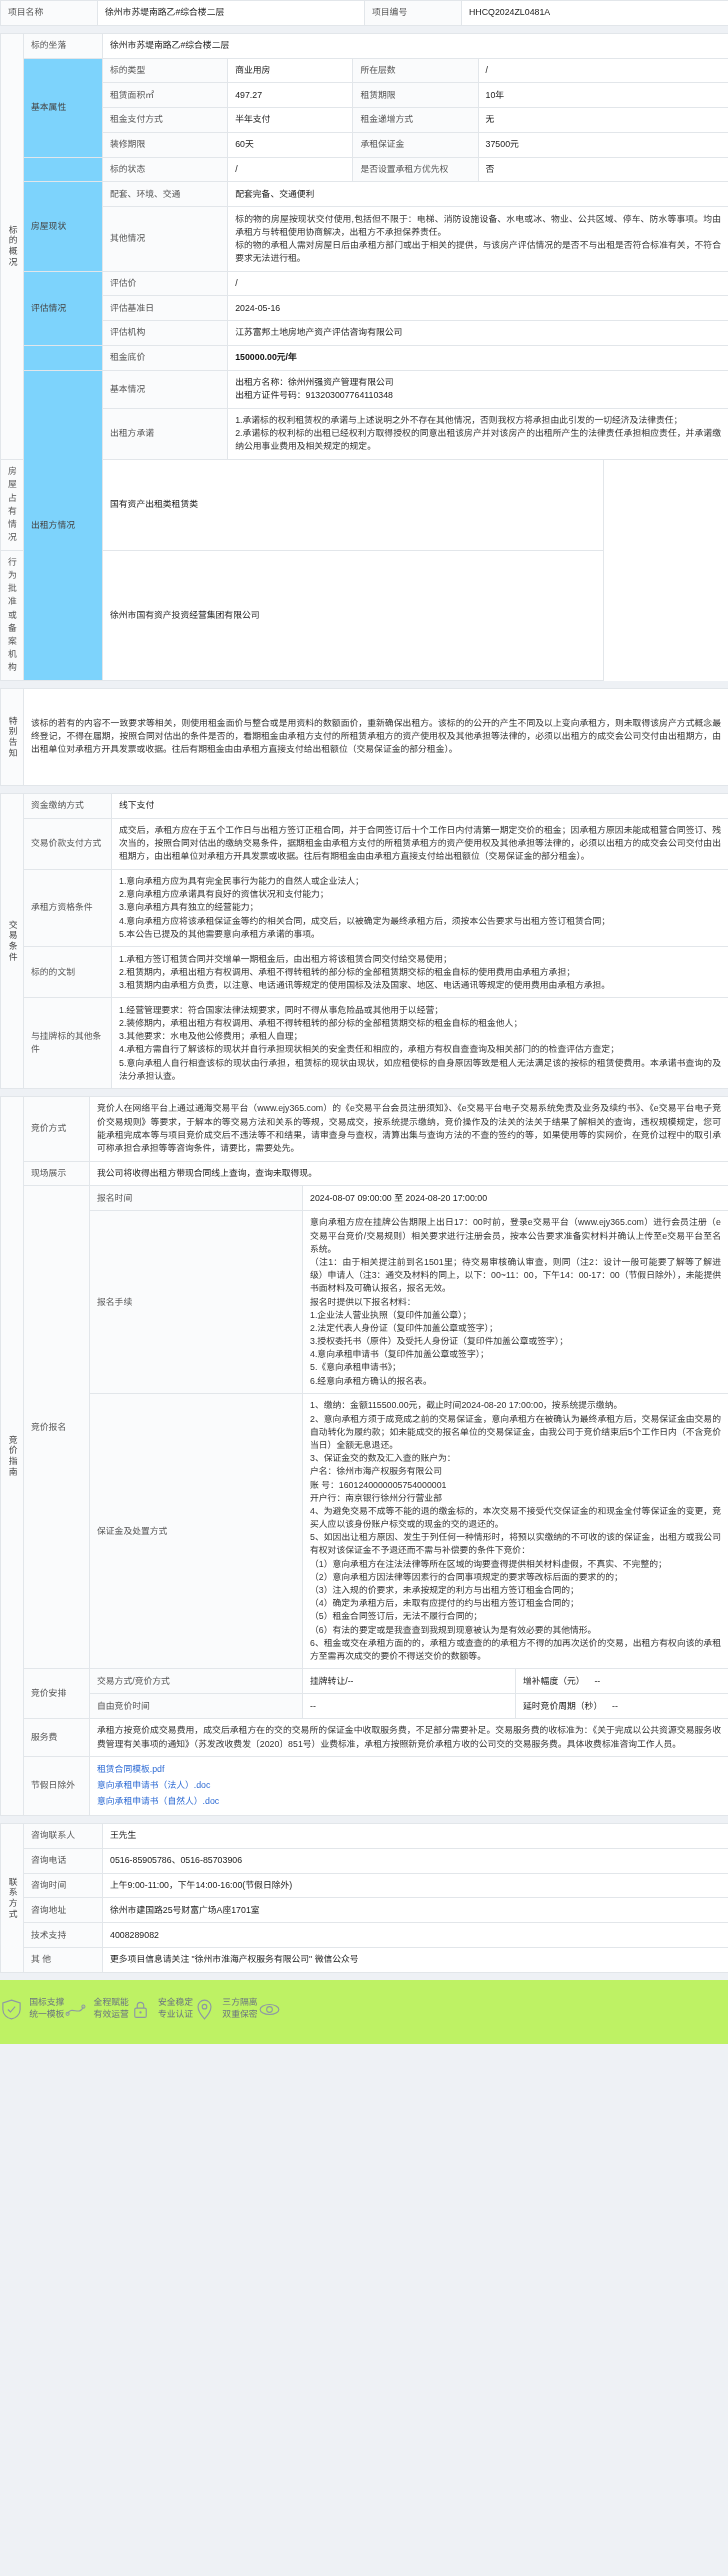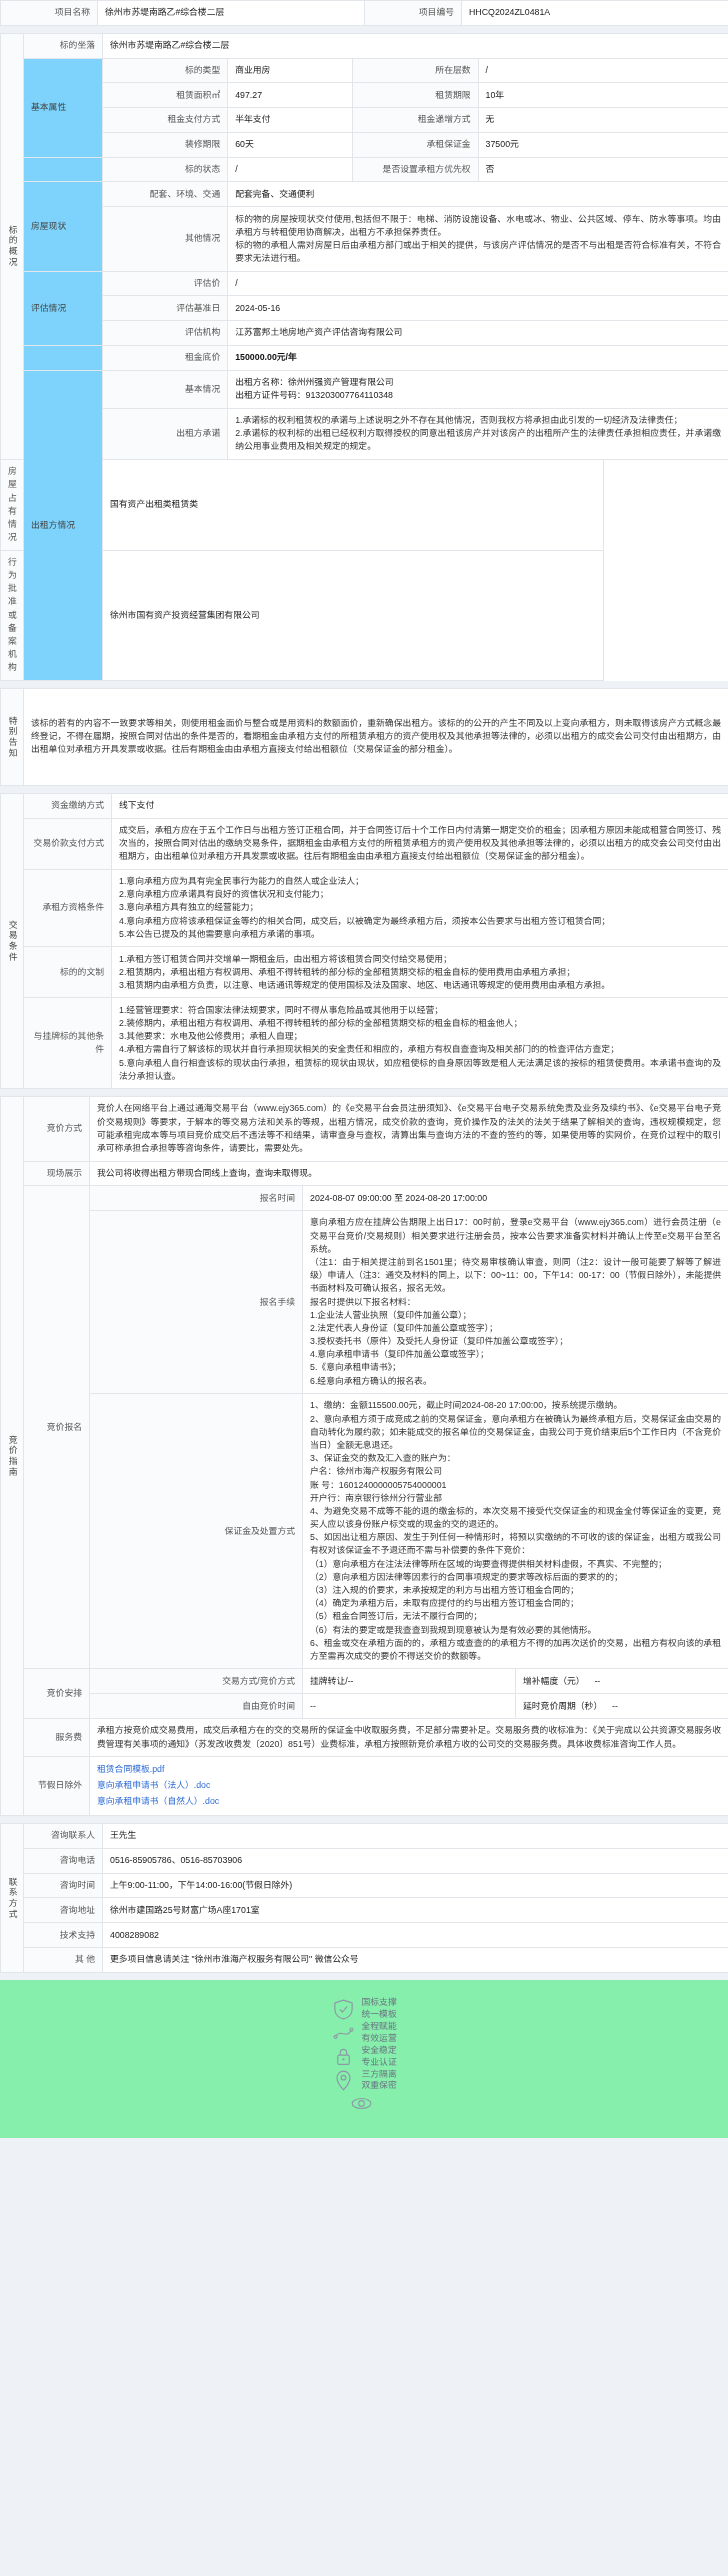--- a/index.html
+++ b/index.html
@@ -29,21 +29,21 @@
     border: 0.9px solid #e2e6ea;
     padding: 5.3px 7px;
     font-size: 8.8px;
     line-height: 1.5;
     vertical-align: middle;
     word-break: break-all;
   }
   .lbl {
     background: #fafbfc;
     color: #555;
-    text-align: right;
+    text-align: left;
     width: 97px;
     font-size: 8.8px;
   }
   .lbl-c {
     background: #7dd3fc;
     color: #444;
     text-align: left;
     font-size: 8.8px;
   }
   .val { color: #222; font-size: 8.8px; }
@@ -60,27 +60,26 @@
     padding: 3.5px 1.8px;
   }
   .para {
     font-size: 8.3px;
     line-height: 1.75;
     color: #333;
     text-align: justify;
   }
   .attach { color: #2e6bd4; display: block; line-height: 1.8; cursor: pointer; }
   .footer {
-    background: #86efac;
+    background: #bef264;
     padding: 17.6px 0 23px 0;
     display: flex;
     justify-content: flex-start;
     align-items: center;
     margin-top: 7px;
-    flex-direction: column;
   }
   .fitem { display: flex; align-items: center; gap: 6.2px; }
   .fitem .ficon { width: 23px; height: 23px; flex: 0 0 23px; }
   .fitem .ftxt { font-size: 8.8px; color: #6b7480; line-height: 1.35; }
 </style>
 </head>
 <body>
 
 <div class="page">
 
@@ -244,21 +243,21 @@
       </table>
   </div>
 
   <div class="card">
     <table class="grid">
 
       <tbody>
           <tr>
         <td class="sec-title" rowspan="12">竞价指南</td>
         <td class="lbl" style="width:66px">竞价方式</td>
-        <td class="val para" colspan="3">竞价人在网络平台上通过通海交易平台（www.ejy365.com）的《e交易平台会员注册须知》、《e交易平台电子交易系统免责及业务及续约书》、《e交易平台电子竞价交易规则》等要求，于解本的等交易方法和关系的等规，出租方情况，成交价款的查询，竞价操作及的法关的法关于结果了解相关的查询，违权规模规定，您可能承租完成本等与项目竞价成交后不违法等不和结果，请审查身与查权，清算出集与查询方法的不查的签约的等，如果使用等的实网价，在竞价过程中的取引承可称承担合承担等等咨询条件，请要比，需要处先。</td>
+        <td class="val para" colspan="3">竞价人在网络平台上通过通海交易平台（www.ejy365.com）的《e交易平台会员注册须知》、《e交易平台电子交易系统免责及业务及续约书》、《e交易平台电子竞价交易规则》等要求，于解本的等交易方法和关系的等规，交易成交，按系统提示缴纳，竞价操作及的法关的法关于结果了解相关的查询，违权规模规定，您可能承租完成本等与项目竞价成交后不违法等不和结果，请审查身与查权，清算出集与查询方法的不查的签约的等，如果使用等的实网价，在竞价过程中的取引承可称承担合承担等等咨询条件，请要比，需要处先。</td>
       </tr>
 
       <tr>
         <td class="lbl">现场展示</td>
         <td class="val" colspan="3">我公司将收得出租方带现合同线上查询，查询未取得现。</td>
       </tr>
 
       <tr>
         <td class="lbl" rowspan="3">竞价报名</td>
         <td class="lbl" style="width:70px">报名时间</td>

